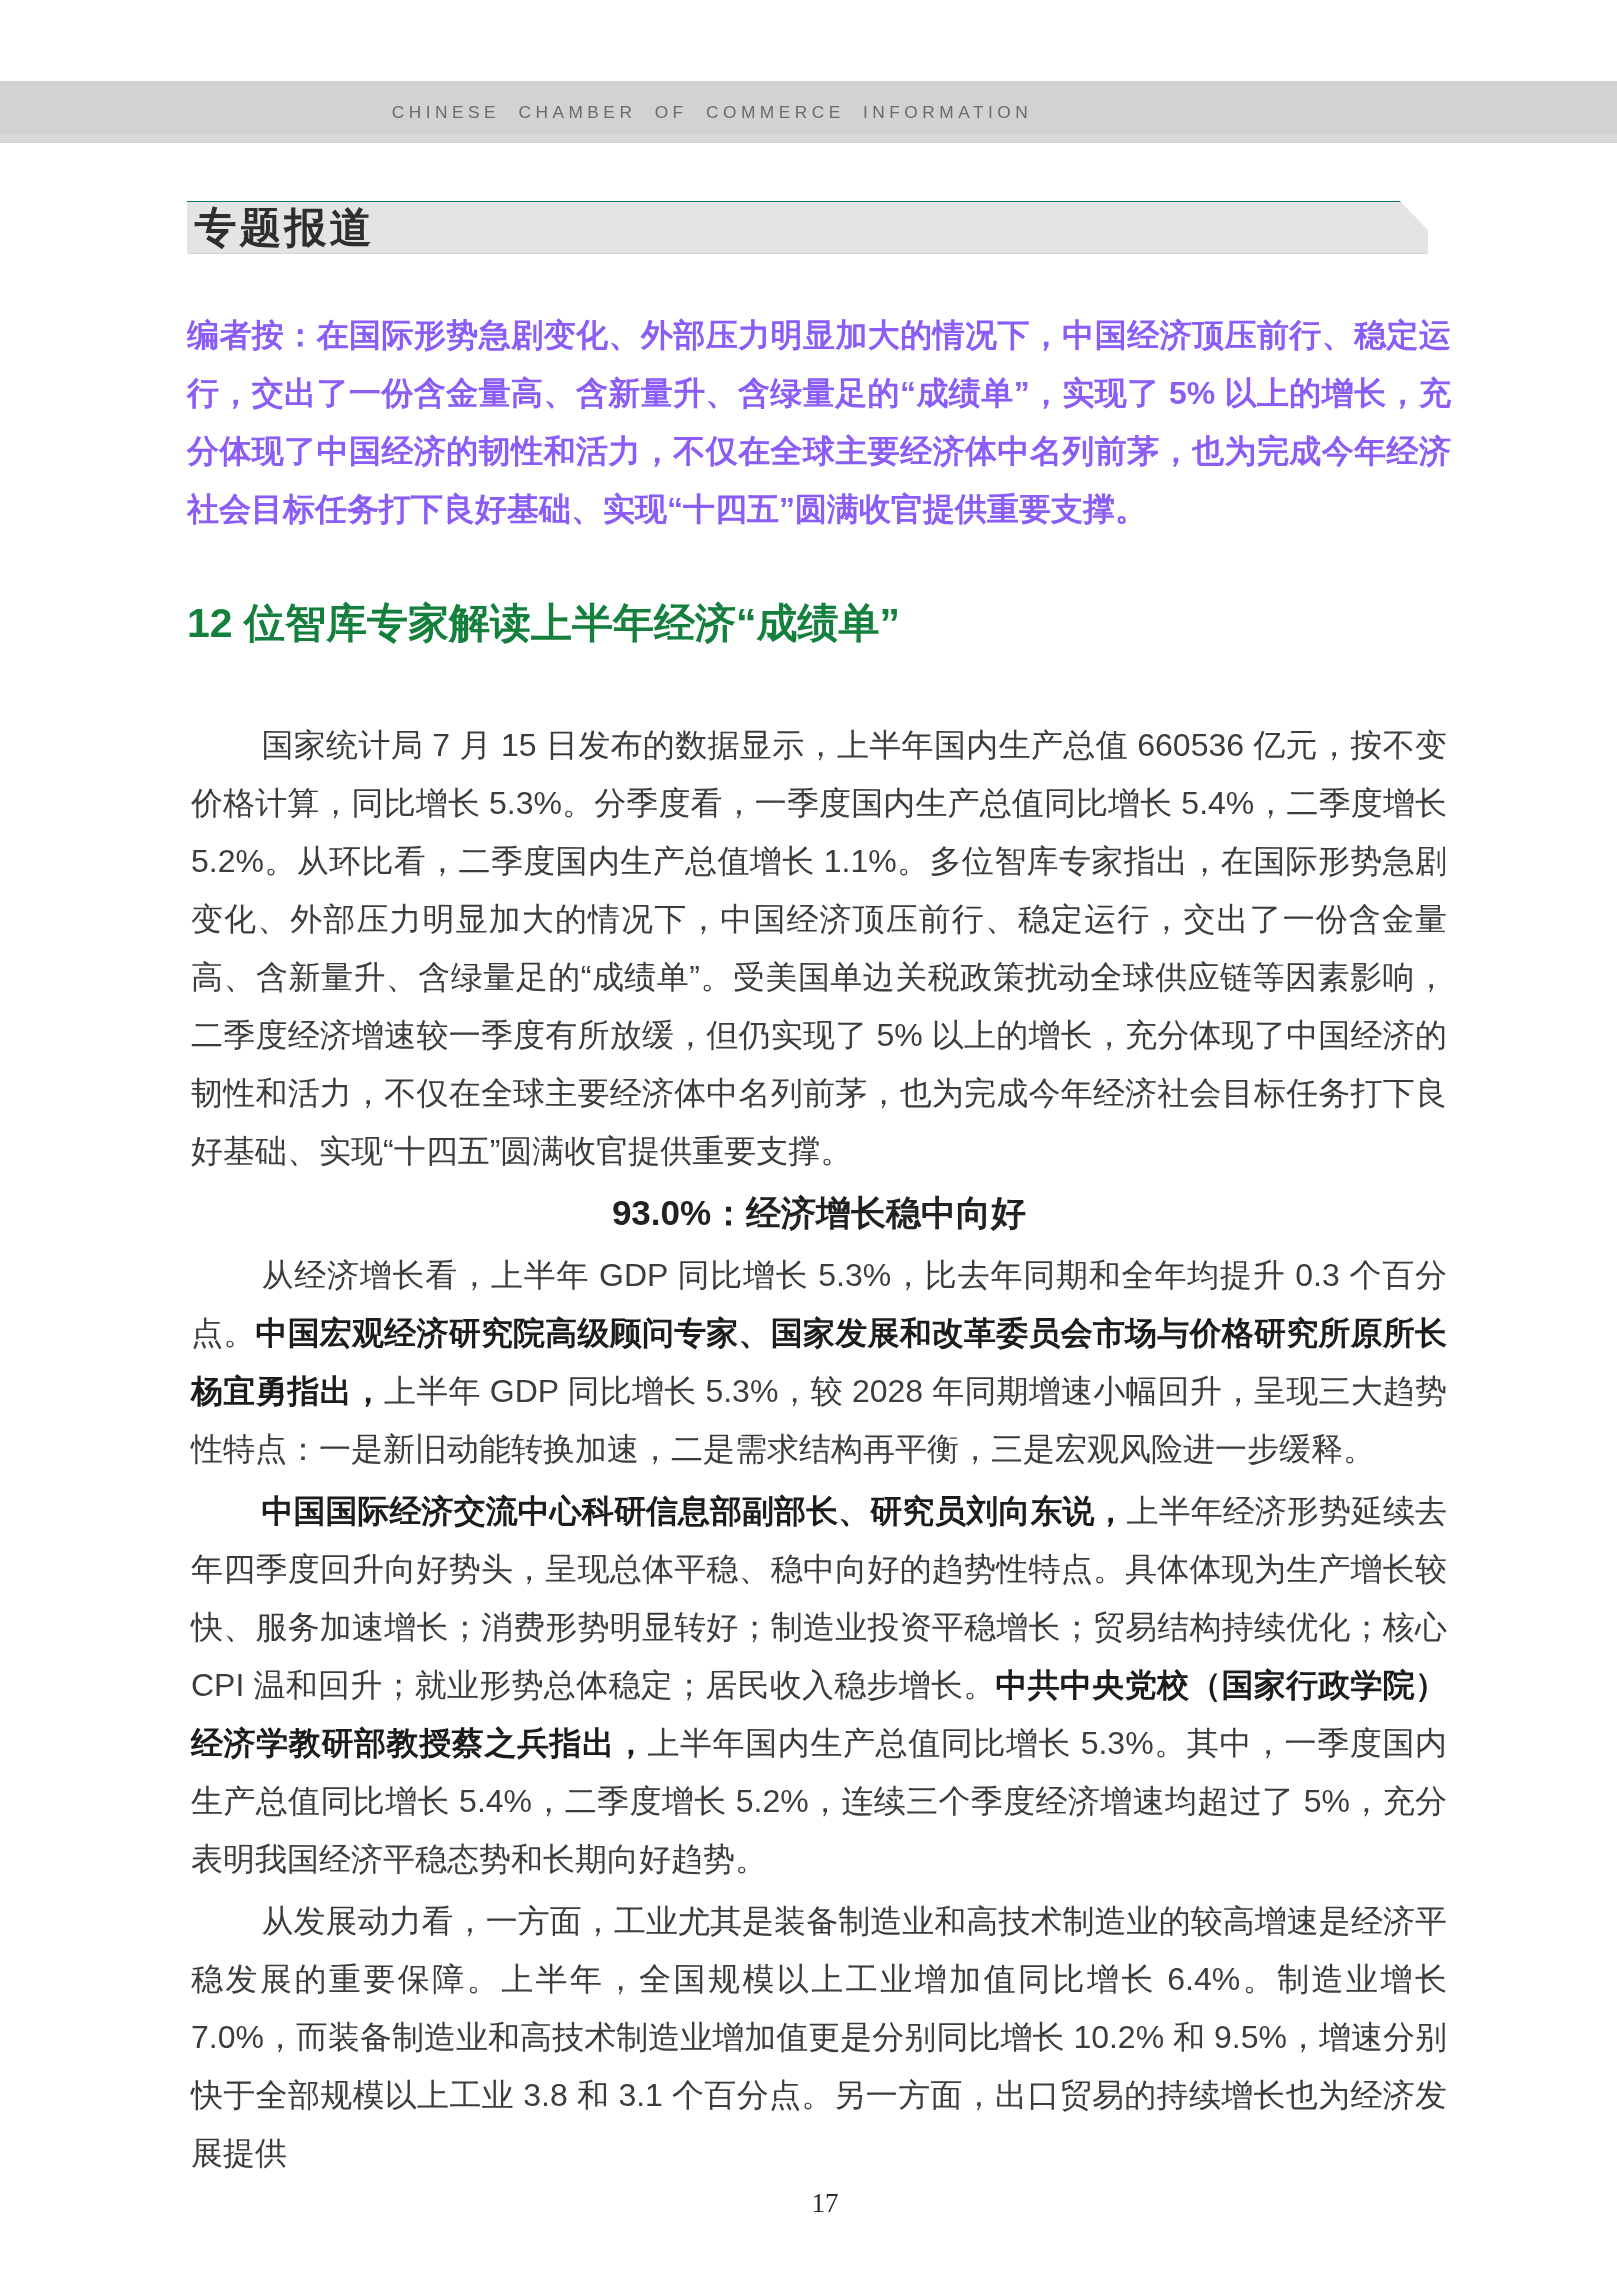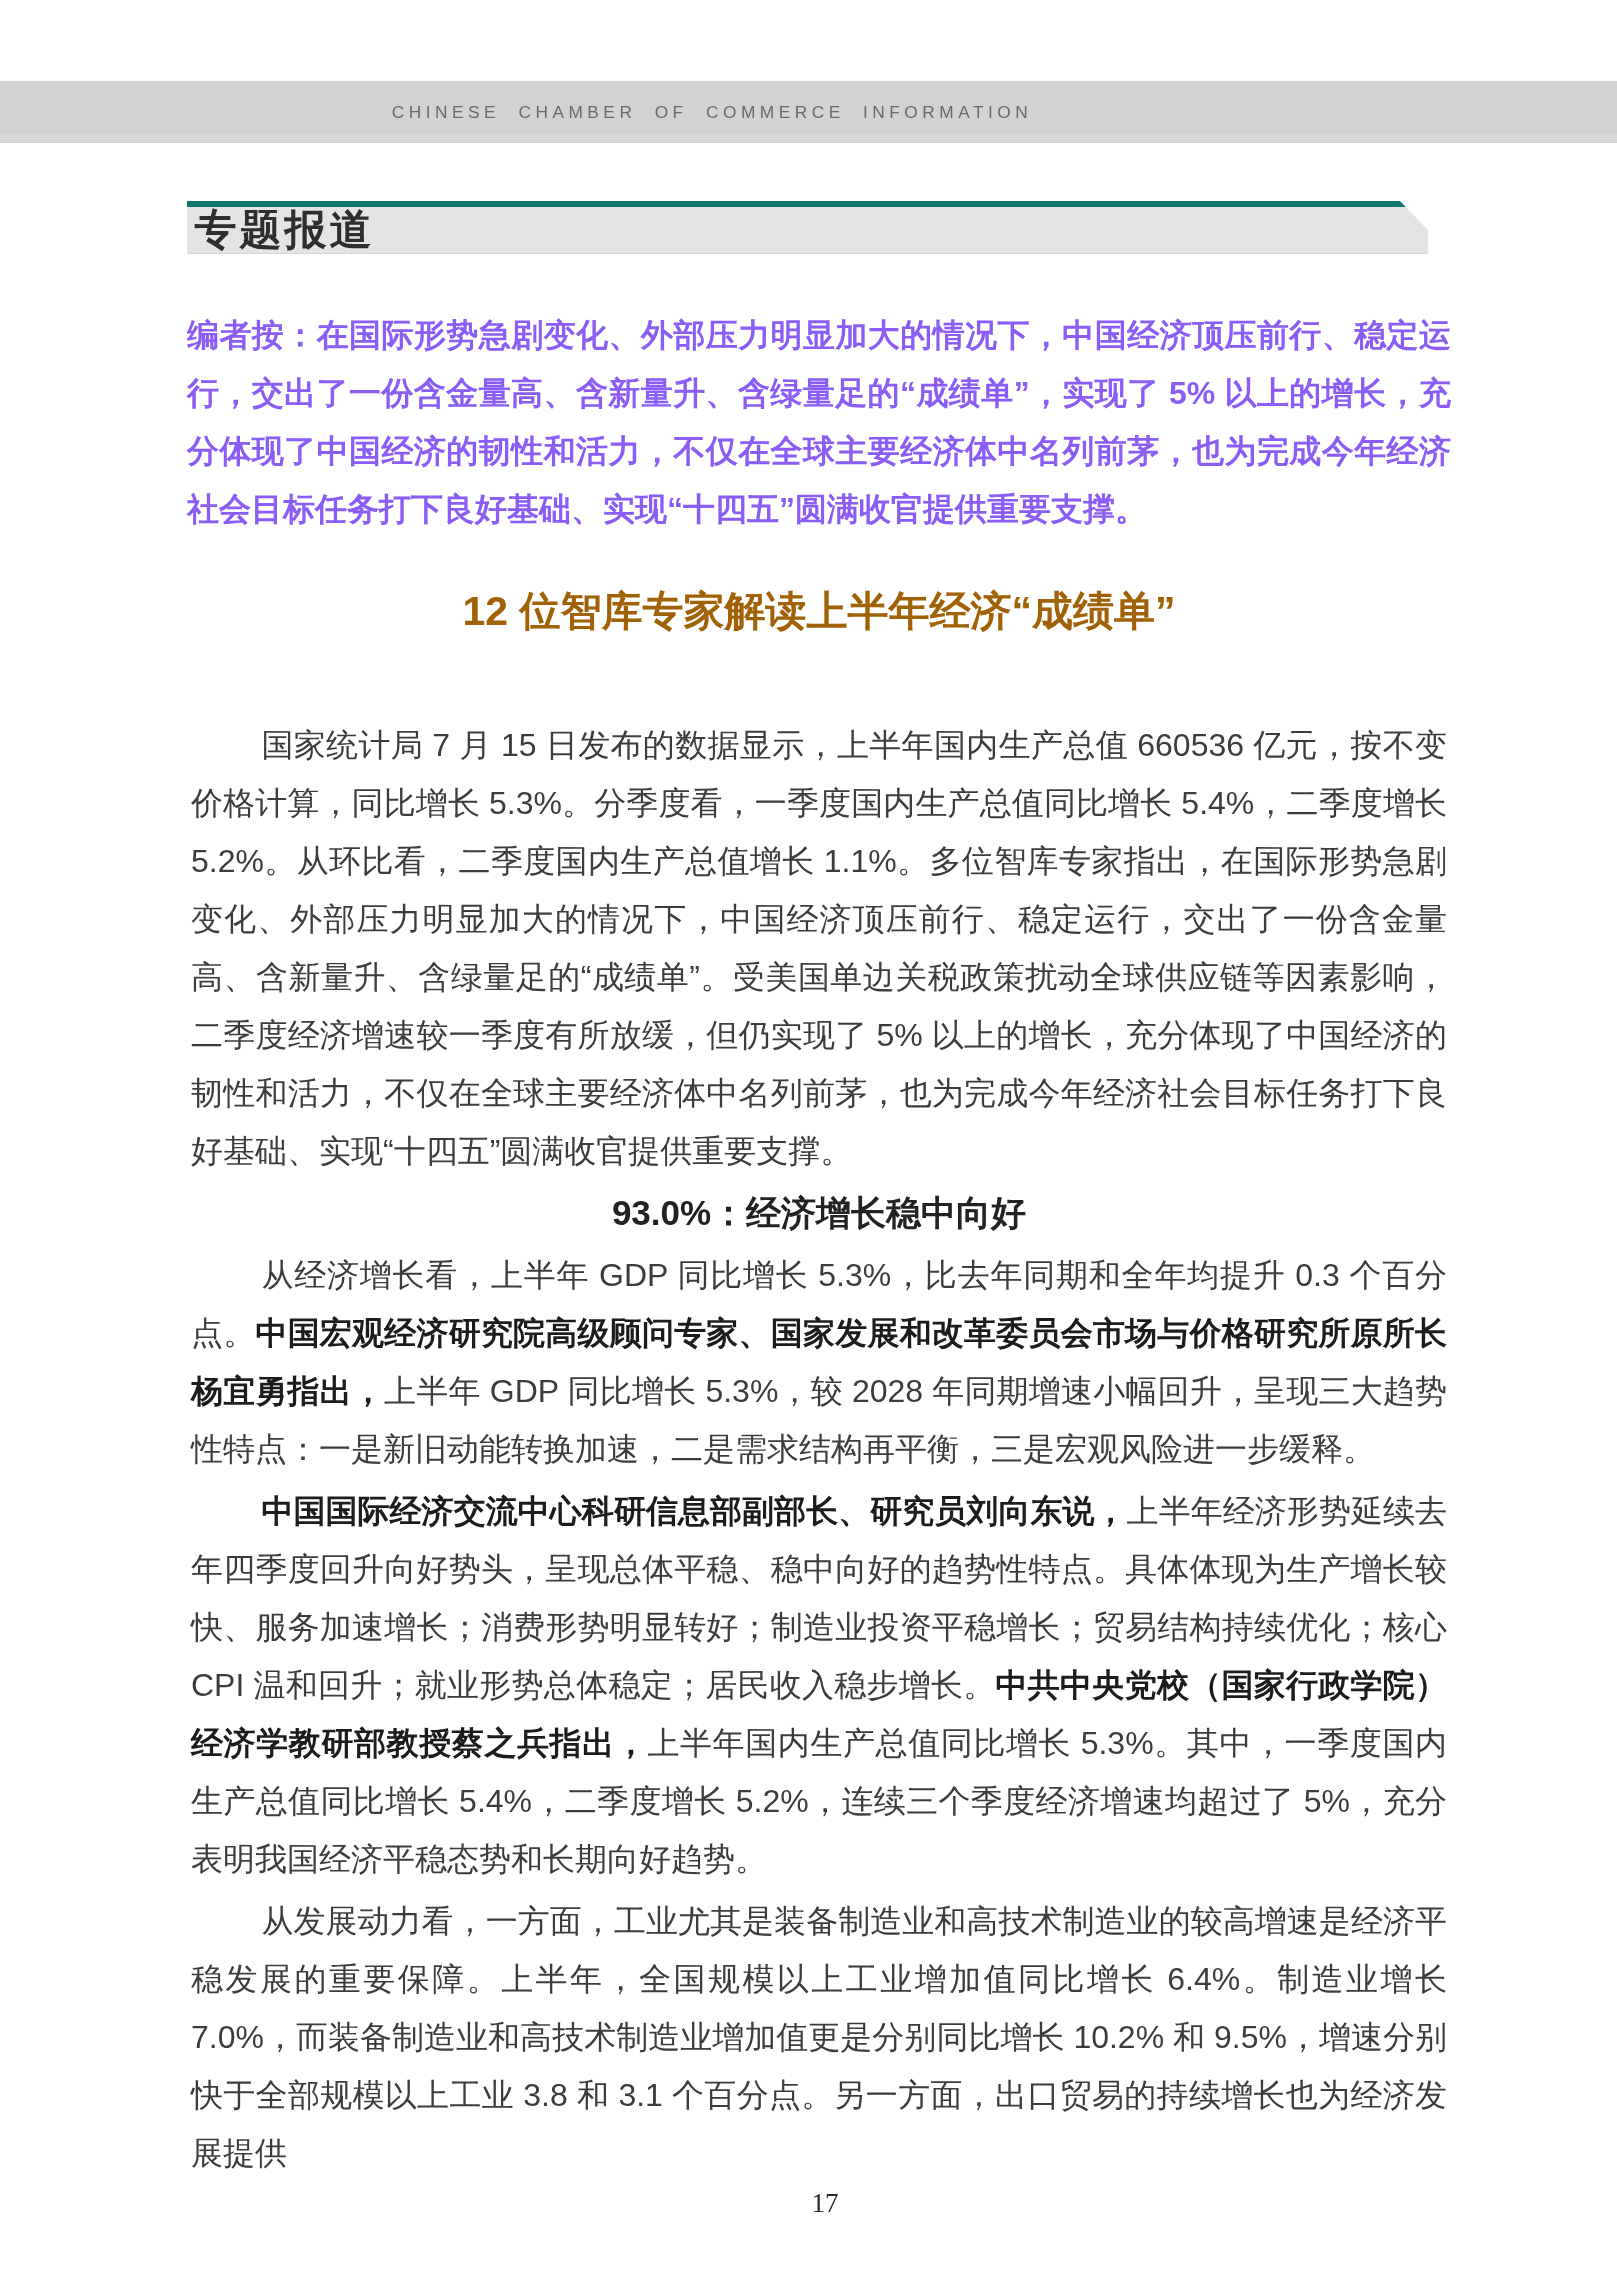--- a/index.html
+++ b/index.html
@@ -27,21 +27,21 @@
   .thinbar {
     position: absolute;
     top: 134px; left: 0; right: 0; height: 7.5px;
     background: #d8d8d8;
   }
   .section-box {
     position: absolute;
     top: 201px; left: 187px;
     width: 1241px; height: 53px;
     background: #e4e4e4;
-    border-top: 6px solid #0f766e;
+    border-top: 1px solid #0f766e;
     border-bottom: 1.5px solid #d6d6d6;
     box-sizing: border-box;
     clip-path: polygon(0 0, 1213px 0, 1241px 29px, 1241px 53px, 0 53px);
     display: flex; align-items: center;
   }
   .section-title {
     font-family: "Liberation Serif", "DejaVu Serif", serif;
     font-size: 42px;
     font-weight: bold;
     color: #2e2e2e;
@@ -54,26 +54,25 @@
     position: absolute;
     top: 306px; left: 187px; width: 1264px;
     font-size: 32px;
     line-height: 58px;
     font-weight: bold;
     color: #8b5cf6;
     text-align: justify;
   }
   .article-title {
     position: absolute;
-    top: 588px; left: 187px; width: 1264px;
-    text-align: center;
+    top: 600px; left: 187px; width: 1264px;
     font-size: 41px;
     line-height: 47px;
     font-weight: bold;
-    color: #a16207;
+    color: #15803d;
     white-space: nowrap;
   }
   .body-text {
     position: absolute;
     top: 712px; left: 187px; width: 1264px;
     font-size: 32px;
     line-height: 58px;
     color: #3c3c3c;
     text-align: justify;
   }

